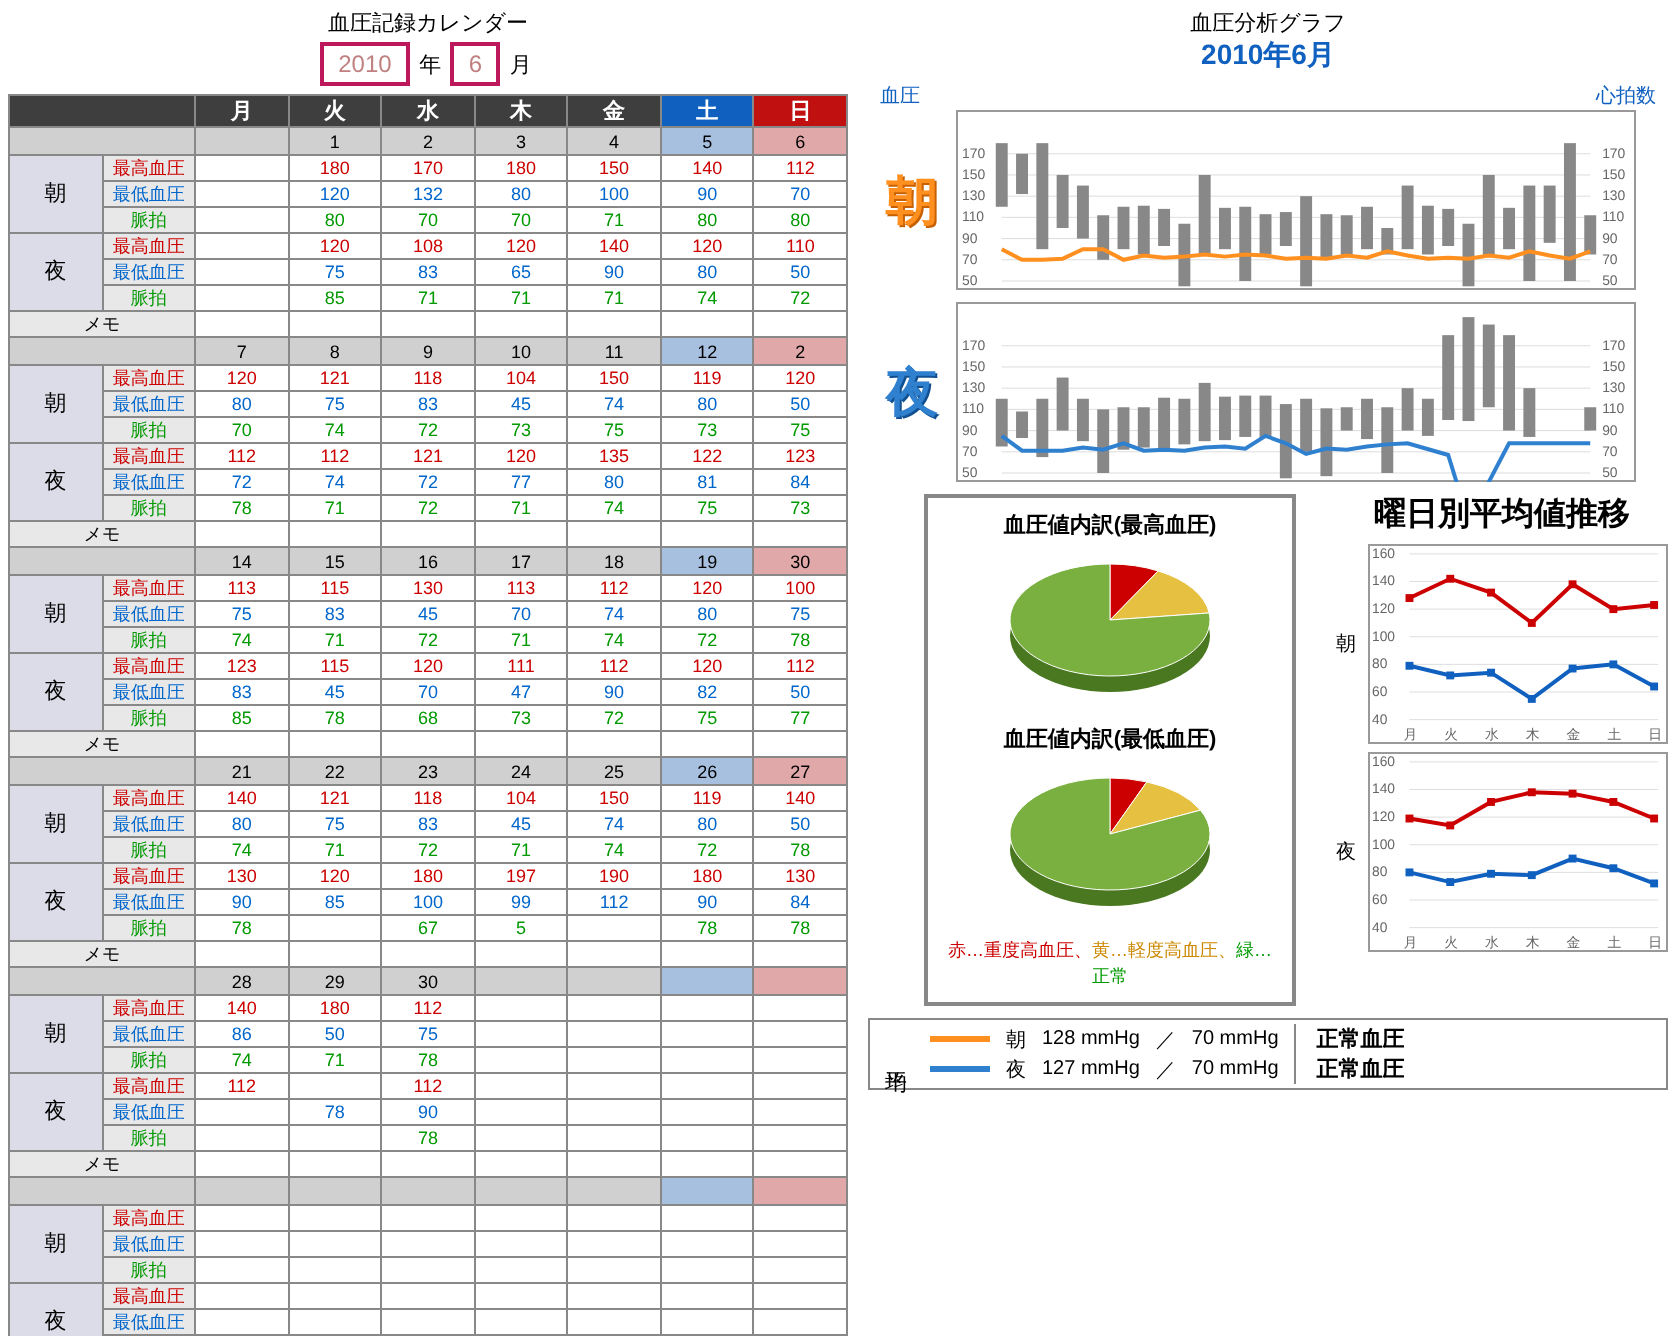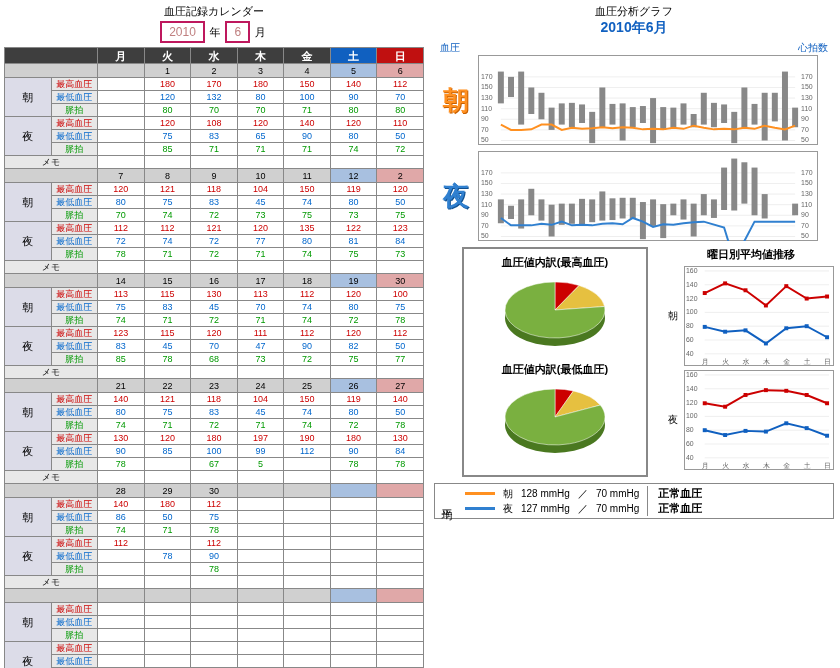--- a/index.html
+++ b/index.html
@@ -50,21 +50,21 @@
 .pie-box { border: 2px solid #888; width: 220px; padding: 6px; }
 .pie-title { text-align: center; font-size: 11px; font-weight: bold; margin-bottom: 4px; }
 .pie { width: 120px; height: 80px; margin: 0 auto 8px; position: relative; }
 .pie svg { width: 100%; height: 100%; }
 .pie-legend { font-size: 9px; text-align: center; margin-top: 4px; }
 .pie-legend .r { color: #c00; }
 .pie-legend .y { color: #c80; }
 .pie-legend .g { color: #090; }
 
 .weekday-col { flex: 1; }
-.weekday-title { text-align: center; font-size: 11px; font-weight: bold; margin-bottom: 4px; }
+.weekday-title { text-align: center; font-size: 16px; font-weight: bold; margin-bottom: 4px; }
 .wk-row { display: flex; align-items: center; margin-bottom: 4px; }
 .wk-label { width: 16px; font-size: 10px; }
 .wk-chart { border: 1px solid #999; width: 150px; height: 100px; position: relative; }
 
 .summary-box { border: 1px solid #888; margin-top: 6px; display: flex; align-items: center; padding: 2px 4px; }
 .summary-label { writing-mode: vertical-rl; font-size: 11px; border-right: 1px solid #888; padding-right: 4px; margin-right: 6px; }
 .summary-rows { flex: 1; }
 .summary-line { display: flex; align-items: center; gap: 8px; font-size: 10px; }
 .summary-line .bar { width: 30px; height: 3px; }
 .summary-line .bar.m { background: #ff9020; }
@@ -721,20 +721,23 @@
               <path d="M60,36 L84.08768370508577,11.46341295877182 A50,28 0 0 1 109.60573506572389,32.49066946019948 Z" fill="#e6c040" stroke="#fff" stroke-width="0.5"></path>
               <path d="M60,36 L109.60573506572389,32.49066946019948 A50,28 0 1 1 59.99999999999999,8 Z" fill="#7ab040" stroke="#fff" stroke-width="0.5"></path>
             </svg></div>
         <div class="pie-title">血圧値内訳(最低血圧)</div>
         <div class="pie"><svg id="pie-dbp" viewBox="0 0 120 80">
               <ellipse cx="60" cy="44" rx="50" ry="28" fill="#4a7820"></ellipse>
               <path d="M60,36 L60,8 A50,28 0 0 1 78.40622763423389,9.96625839512896 Z" fill="#cc0000" stroke="#fff" stroke-width="0.5"></path>
               <path d="M60,36 L78.40622763423389,9.96625839512896 A50,28 0 0 1 105.24135262330097,24.078179836177963 Z" fill="#e6c040" stroke="#fff" stroke-width="0.5"></path>
               <path d="M60,36 L105.24135262330097,24.078179836177963 A50,28 0 1 1 59.99999999999999,8 Z" fill="#7ab040" stroke="#fff" stroke-width="0.5"></path>
             </svg></div>
+        <div class="pie-legend">
+          <span class="r">赤…重度高血圧、</span><span class="y">黄…軽度高血圧、</span><span class="g">緑…正常</span>
+        </div>
       </div>
 
       <div class="weekday-col">
         <div class="weekday-title">曜日別平均値推移</div>
         <div class="wk-row">
           <div class="wk-label">朝</div>
           <div class="wk-chart"><svg id="wk-morning" viewBox="0 0 150 100">
                 <line x1="20" y1="88" x2="146" y2="88" stroke="#ddd" stroke-width="0.5"></line>
                 <text x="1" y="90">40</text>
                 <line x1="20" y1="74" x2="146" y2="74" stroke="#ddd" stroke-width="0.5"></line>

